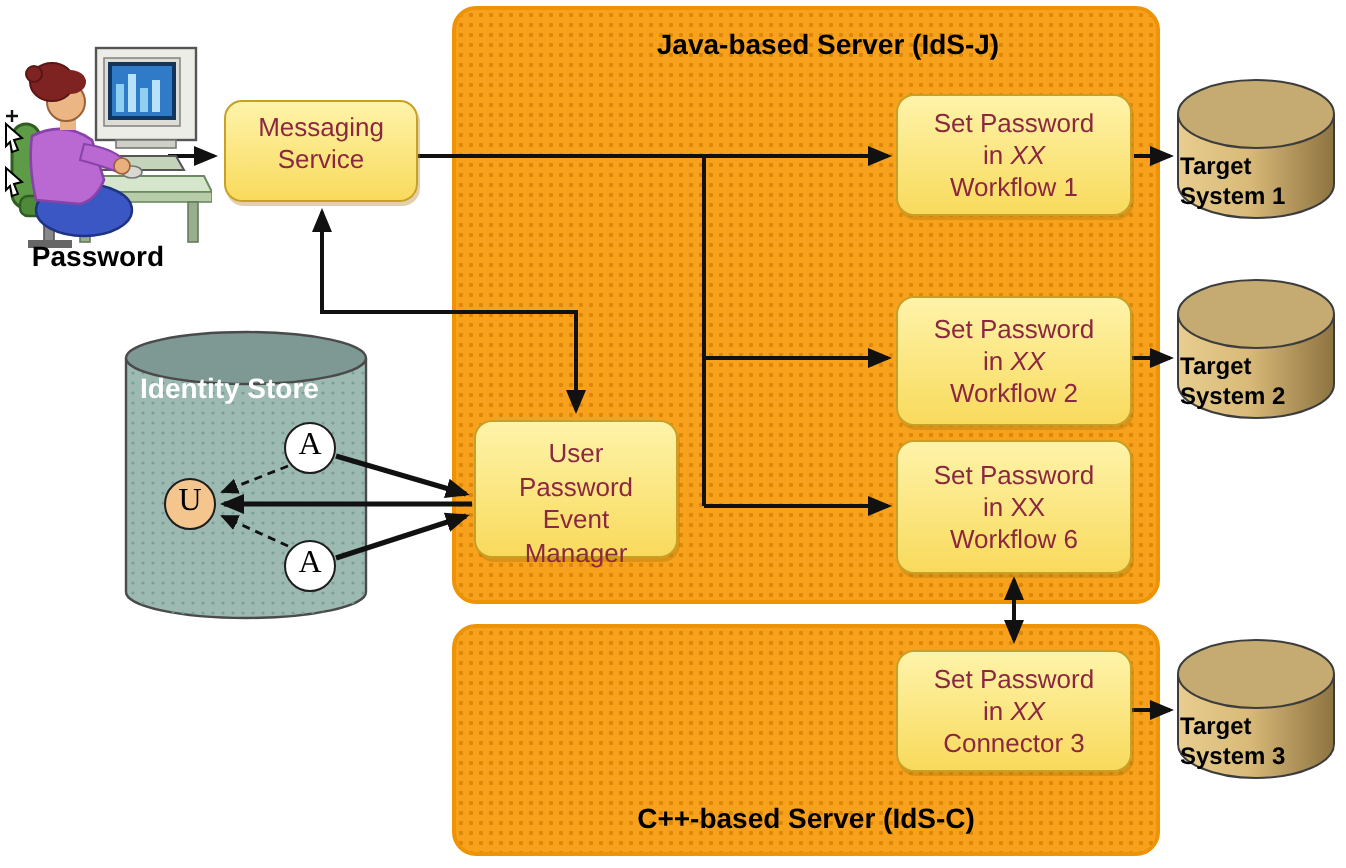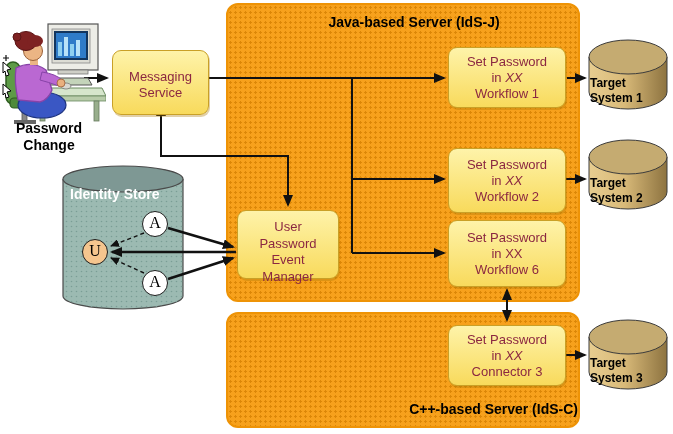--- a/index.html
+++ b/index.html
@@ -18,32 +18,32 @@
     background-size:5px 5px;
     border:2px solid #EE9306; border-radius:12px;
   }
   .server-java { left:226px; top:3px;  width:354px; height:299px; }
   .server-cpp  { left:226px; top:312px; width:354px; height:116px; }
   .server-title {
     position:absolute; left:0; right:0; text-align:center;
     font-weight:bold; font-size:14px; color:#000;
   }
   .server-java .server-title { top:9px;margin-left:22px; }
-  .server-cpp  .server-title { bottom:9px;text-align:right; }
+  .server-cpp  .server-title { bottom:9px; }
 
   
   .ybox {
     position:absolute; box-sizing:border-box; text-align:center;
     background:linear-gradient(#FEF3A9, #F8DA5C);
     border:1px solid #C9A027; border-radius:9px;
     color:#8B2741; font-size:13px;
     box-shadow:1px 2px 0 rgba(170,120,10,0.35);
   }
   .ybox .ln { line-height:16px; }
-  .box-messaging { left:112px; top:50px;  width:97px;  height:65px; padding-top:18px; }
+  .box-messaging { left:112px; top:50px;  width:97px;  height:51px; padding-top:5px; }
   .box-em        { left:237px; top:210px; width:102px; height:69px; padding-top:8px; }
   .box-em .ln    { line-height:16.5px; }
   .box-wf1       { left:448px; top:47px;  width:118px; height:61px; padding-top:6px; }
   .box-wf2       { left:448px; top:148px; width:118px; height:65px; padding-top:8px; }
   .box-wf3       { left:448px; top:220px; width:118px; height:67px; padding-top:9px; }
   .box-c3        { left:448px; top:325px; width:118px; height:61px; padding-top:6px; }
 
   
   .node {
     position:absolute; width:26px; height:26px; border-radius:50%;
@@ -249,16 +249,15 @@
 
     <g>
       <path d="M4,43 V49 M1,46 H7" stroke="#111" stroke-width="1.2"></path>
       <polygon points="1,50 9,57 5,58 7,63 4,64 3,59 1,61" fill="#fff" stroke="#000" stroke-width="1"></polygon>
       <polygon points="1,72 9,79 5,80 7,85 4,86 3,81 1,83" fill="#fff" stroke="#000" stroke-width="1"></polygon>
     </g>
   </svg>
 
   <div class="caption">
     <div>Password</div>
-    <div>Change</div>
   </div>
 
 </div>
 
 </body></html>

